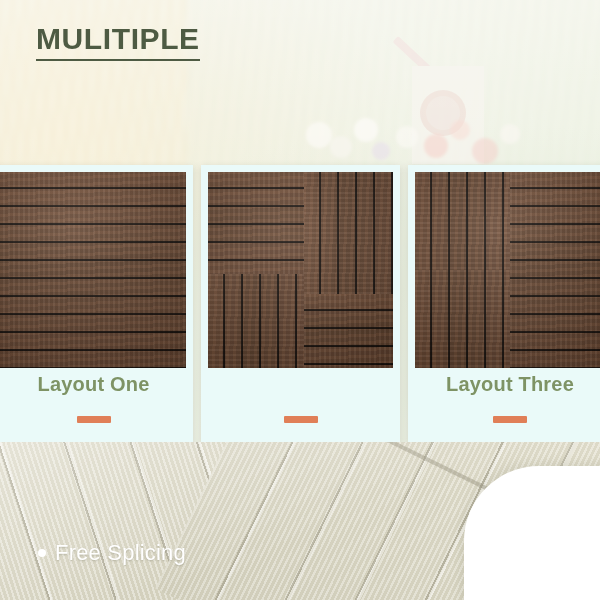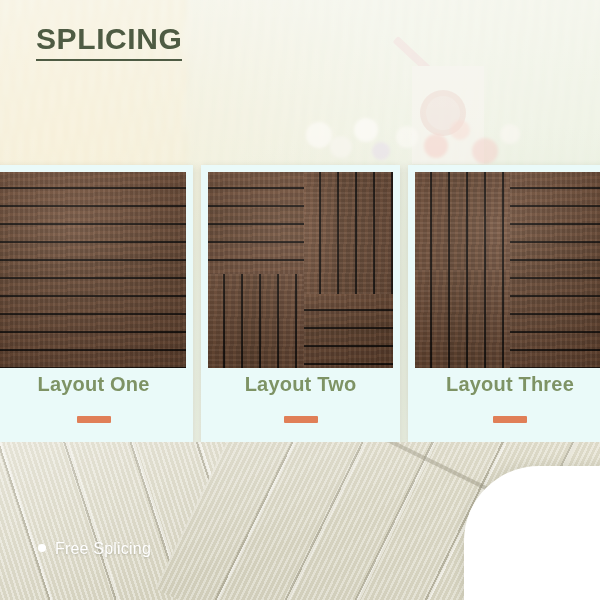--- a/index.html
+++ b/index.html
@@ -152,21 +152,21 @@
     background:linear-gradient(160deg,rgba(255,255,255,.30),rgba(255,255,255,0) 55%);}
   
   .curl{
     position:absolute;right:-14px;bottom:-16px;width:150px;height:150px;
     background:#ffffff;border-radius:50% 0 0 0;
     box-shadow:-3px -3px 8px rgba(120,120,100,.13);
   }
 
   .bullet{
     position:absolute;left:38px;top:540px;
-    font-size:16px;color:#ffffff;font-weight:400;letter-spacing:.2px;
+    font-size:22px;color:#ffffff;font-weight:400;letter-spacing:.2px;
     text-shadow:0 1px 2px rgba(110,110,90,.35);
   }
   .bullet .dot{display:inline-block;width:8px;height:8px;border-radius:50%;
     background:#fff;vertical-align:middle;margin-right:9px;margin-top:-3px;}
 </style>
 </head>
 <body>
 
 <div id="stage">
 
@@ -192,21 +192,21 @@
       <div class="fl" style="left:150px;top:16px;width:20px;height:20px;background:rgba(233,150,126,.66)"></div>
       <div class="fl" style="left:172px;top:34px;width:26px;height:26px;background:rgba(222,110,92,.62)"></div>
       <div class="fl" style="left:200px;top:20px;width:20px;height:20px;background:rgba(238,232,214,.85)"></div>
     </div>
 
     <div class="hero-wash"></div>
     <div class="hero-wash2"></div>
   </div>
 
   <div class="title">
-    <div class="title-line">SPLICING</div>
+    <div class="title-line">MULITIPLE</div>
   </div>
 
   <div class="cards">
 
     <div class="card card-1">
       <div class="tile-img">
         <div class="wblock wood-h" style="left:0;top:0;width:100%;height:100%;background-size:auto, auto, auto, auto;"></div>
         <div class="wshade"></div>
       </div>
       <div class="card-label">Layout One</div>
@@ -214,21 +214,20 @@
     </div>
 
     <div class="card card-2">
       <div class="tile-img">
         <div class="wblock wood-h" style="left:0;top:0;width:52%;height:52%;"></div>
         <div class="wblock wood-v" style="left:52%;top:0;width:48%;height:62%;"></div>
         <div class="wblock wood-v" style="left:0;top:52%;width:52%;height:48%;"></div>
         <div class="wblock wood-h" style="left:52%;top:62%;width:48%;height:38%;"></div>
         <div class="wshade"></div>
       </div>
-      <div class="card-label">Layout Two</div>
       <div class="card-accent"></div>
     </div>
 
     <div class="card card-3">
       <div class="tile-img">
         <div class="wblock wood-v" style="left:0;top:0;width:48%;height:50%;"></div>
         <div class="wblock wood-v" style="left:0;top:50%;width:48%;height:50%;"></div>
         <div class="wblock wood-h" style="left:48%;top:0;width:52%;height:100%;"></div>
         <div class="wshade"></div>
       </div>

